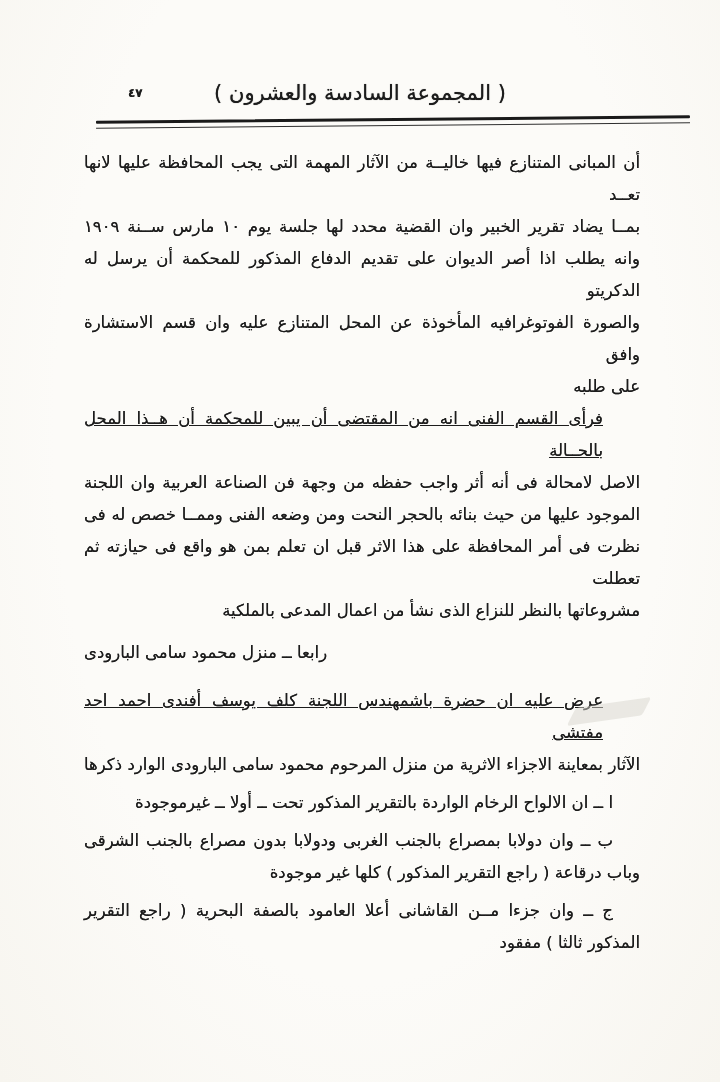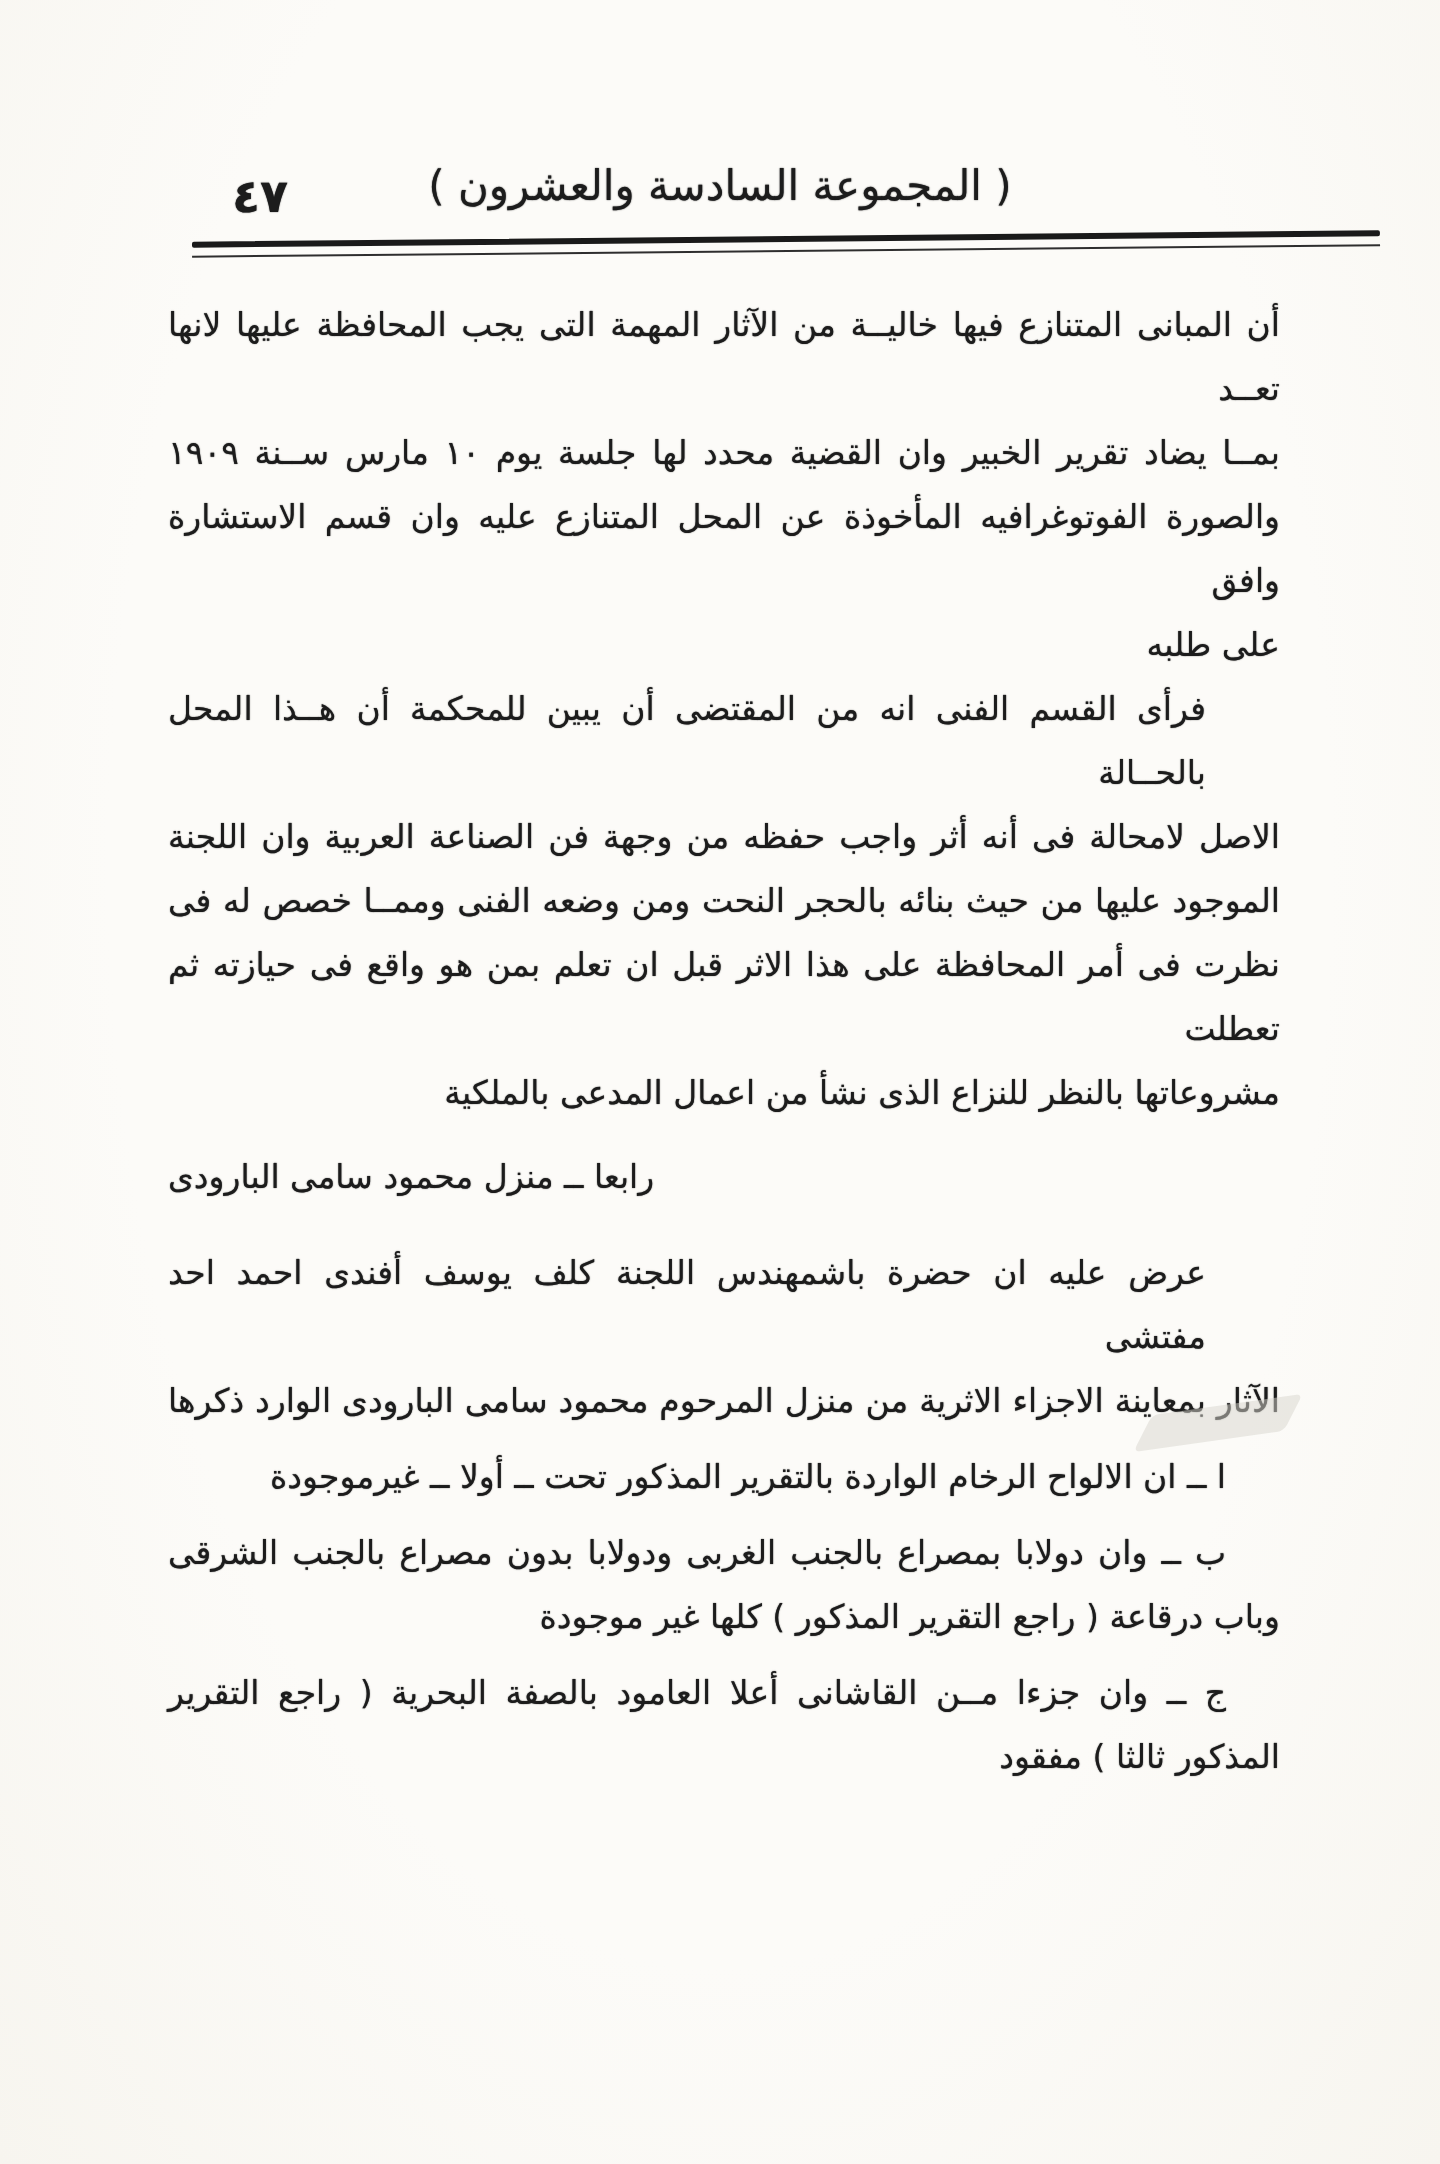--- a/index.html
+++ b/index.html
@@ -7,43 +7,43 @@
     width:720px;height:1082px;overflow:hidden;
     background:#fbfaf6;
     font-family:"DejaVu Sans",sans-serif;
   }
   .page{
     position:relative;width:720px;height:1082px;
     color:#1c1c1c;
     background:radial-gradient(ellipse at 50% 40%, #fcfbf8 60%, #f7f5ef 100%);
   }
   .pagenum{
-    position:absolute;top:86px;left:116px;
-    font-size:23px;font-weight:bold;letter-spacing:1px;
+    position:absolute;top:86px;left:128px;
+    font-size:12px;font-weight:bold;letter-spacing:1px;
     text-shadow:0 0 .6px rgba(20,20,20,.9);
   }
   .title{
     position:absolute;top:81px;left:84px;width:552px;
     direction:rtl;text-align:center;font-size:21px;
     text-shadow:0 0 .7px rgba(20,20,20,.9);
   }
   .rules{
     position:absolute;top:118px;left:96px;width:594px;
     transform:rotate(-0.55deg);
   }
   .rule-thick{height:3px;background:#1a1a1a;border-radius:1px;}
   .rule-thin{height:1px;background:#2e2e2e;margin-top:4px;}
   .textblock{
     position:absolute;top:147px;right:80px;width:556px;
     direction:rtl;font-size:16.5px;line-height:32px;
     text-shadow:0 0 .6px rgba(25,25,25,.85);
   }
   .line{text-align:right;}
   .full{text-align:justify;text-align-last:justify;}
-  .indent-p{padding-right:37px;}
+  .indent-p{padding-right:37px;text-decoration:underline;}
   .indent-i{padding-right:27px;}
   .heading{text-align:left;margin:10px 0 16px 0;}
   .item{margin-top:6px;}
   .smudge{
     position:absolute;top:703px;left:571px;width:76px;height:17px;
     background:#d8d5ce;opacity:.5;border-radius:3px;
     transform:rotate(-8deg) skewX(-35deg);
   }
 </style>
 </head>
@@ -57,20 +57,21 @@
   <div class="rules">
     <div class="rule-thick"></div>
     <div class="rule-thin"></div>
   </div>
 
   <div class="textblock">
 
     <div>
       <div class="line full">أن المبانى المتنازع فيها خاليــة من الآثار المهمة التى يجب المحافظة عليها لانها تعــد</div>
       <div class="line full">بمــا يضاد تقرير الخبير وان القضية محدد لها جلسة يوم ١٠ مارس ســنة ١٩٠٩</div>
+      <div class="line full">وانه يطلب اذا أصر الديوان على تقديم الدفاع المذكور للمحكمة أن يرسل له الدكريتو</div>
       <div class="line full">والصورة الفوتوغرافيه المأخوذة عن المحل المتنازع عليه وان قسم الاستشارة وافق</div>
       <div class="line">على طلبه</div>
     </div>
 
     <div>
       <div class="line full indent-p">فرأى القسم الفنى انه من المقتضى أن يبين للمحكمة أن هــذا المحل بالحــالة</div>
       <div class="line full">الاصل لامحالة فى أنه أثر واجب حفظه من وجهة فن الصناعة العربية وان اللجنة</div>
       <div class="line full">الموجود عليها من حيث بنائه بالحجر النحت ومن وضعه الفنى وممــا خصص له فى</div>
       <div class="line full">نظرت فى أمر المحافظة على هذا الاثر قبل ان تعلم بمن هو واقع فى حيازته ثم تعطلت</div>
       <div class="line">مشروعاتها بالنظر للنزاع الذى نشأ من اعمال المدعى بالملكية</div>

